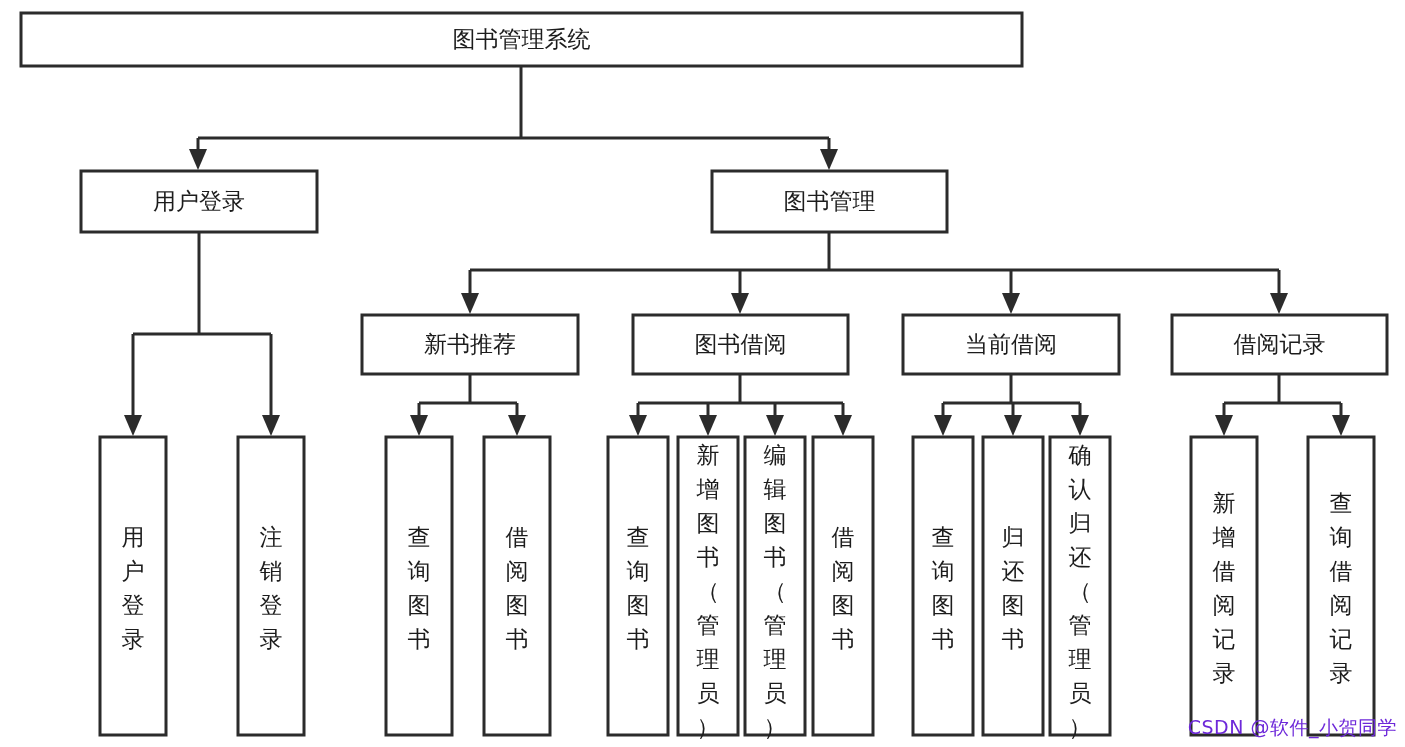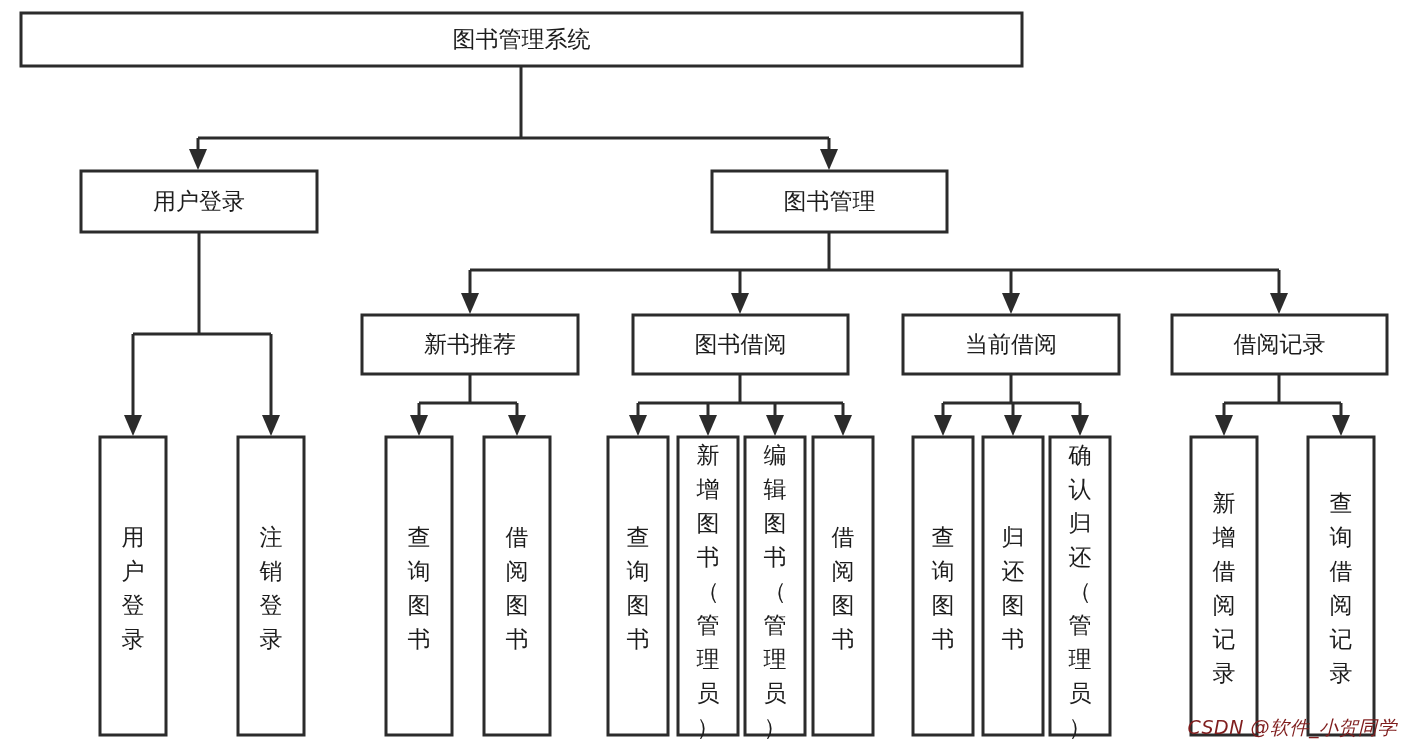--- a/index.html
+++ b/index.html
@@ -53,25 +53,24 @@
   .arrow-head {
     fill: #2b2b2b;
     stroke: none;
   }
   .watermark {
     position: absolute;
     right: 8px;
     bottom: 6px;
     font-family: "DejaVu Sans", "Liberation Sans", sans-serif;
     font-size: 19px;
-    color: #7f1d1d;
+    color: #6d28d9;
     white-space: nowrap;
     letter-spacing: 0.5px;
     user-select: none;
-    font-style: italic;
   }
 </style>
 </head>
 <body>
 
 <div id="diagram-root">
   <svg id="tree-svg" viewBox="0 0 1405 747">
     <g id="connectors-layer">
         <g>
           <line x1="521" y1="66" x2="521" y2="138" class="connector"></line>

